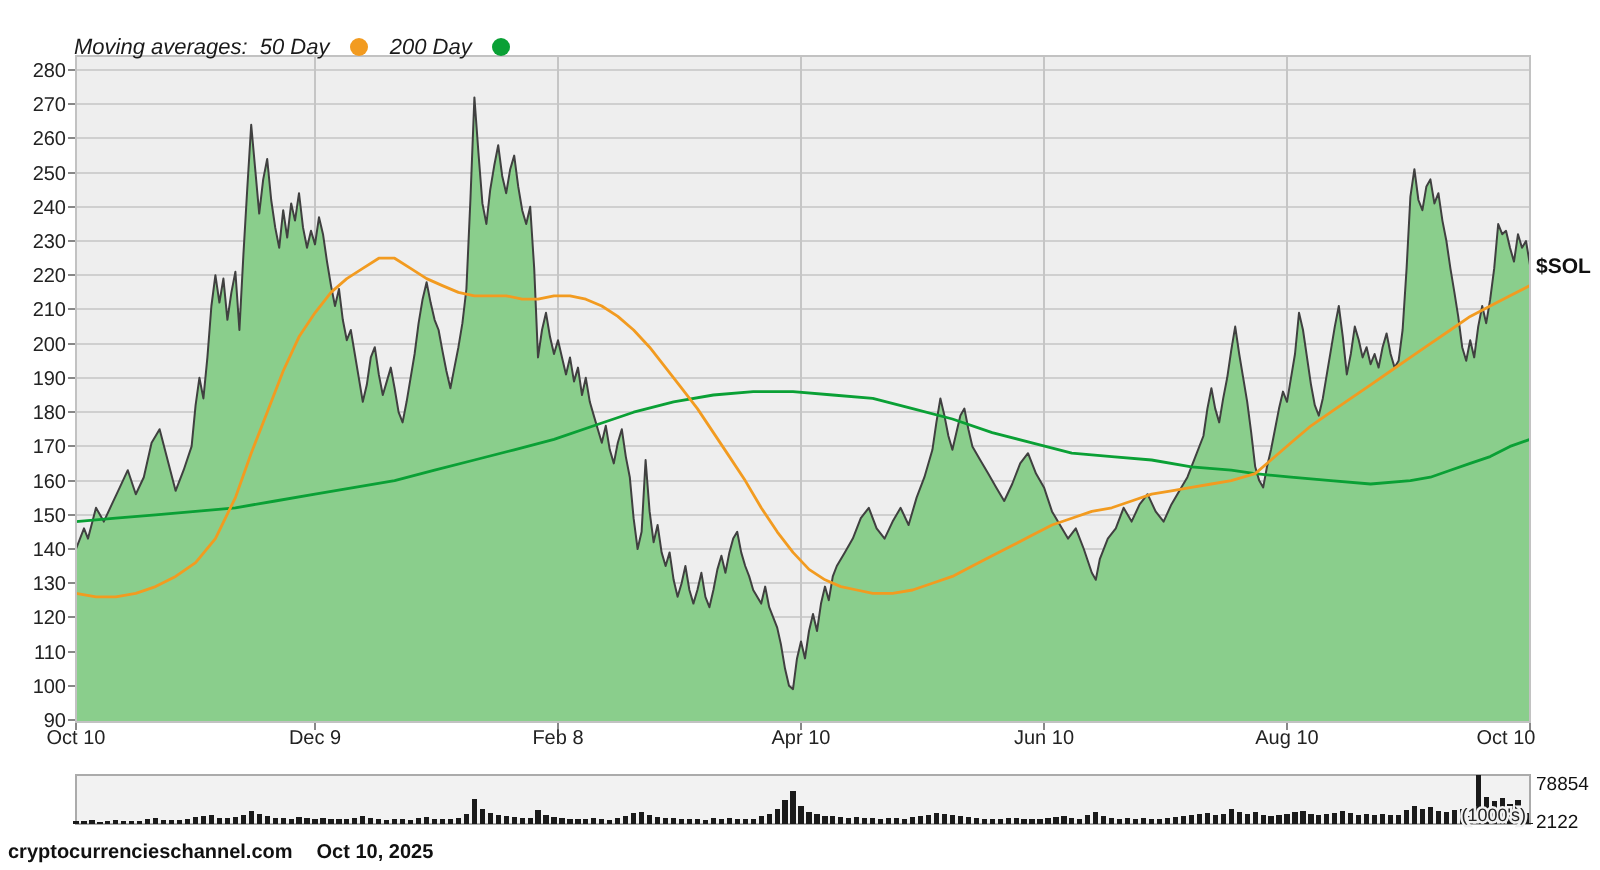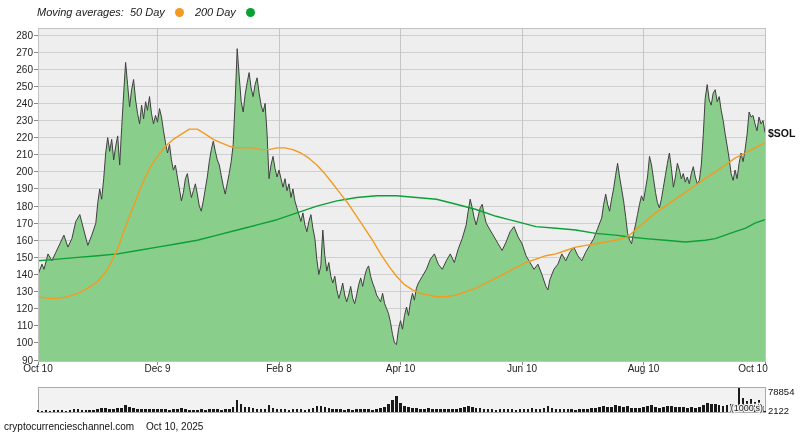--- a/index.html
+++ b/index.html
@@ -1,24 +1,24 @@
 <!DOCTYPE html>
 <html><head>
 <meta charset="utf-8">
 <style>
   html,body{margin:0;padding:0;background:#ffffff;}
   .page{position:relative;width:800px;height:435px;background:#ffffff;overflow:hidden;
         font-family:"Liberation Sans",sans-serif;}
   #chart-svg{position:absolute;left:0;top:0;}
-  .legend{position:absolute;left:37px;top:6px;font-size:11px;font-style:italic;
+  .legend{position:absolute;left:37px;top:18px;font-size:11px;font-style:italic;
           color:#1a1a1a;white-space:nowrap;z-index:2;}
   .legend .lbl{margin-right:3px;}
   .dot{display:inline-block;width:9px;height:9px;border-radius:50%;
        margin:0 8px 0 4px;vertical-align:-1px;}
-  .footer{position:absolute;left:4px;top:421px;font-size:10px;color:#111;z-index:2;}
+  .footer{position:absolute;left:4px;top:421px;font-size:10px;color:#111;z-index:2;font-weight:bold;}
   .footer .site{margin-right:12px;}
   svg text{font-family:"Liberation Sans",sans-serif;}
 </style>
 </head>
 <body>
 
 <div class="page">
 
   <div class="legend">
     <span class="lbl">Moving averages:</span>

